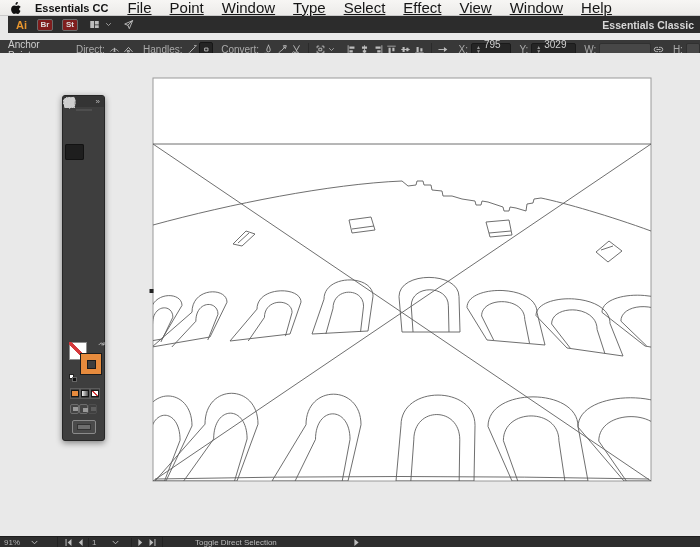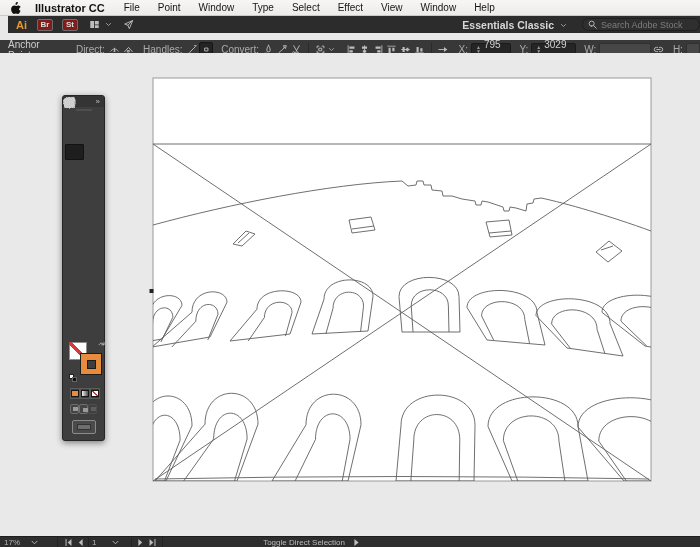--- a/index.html
+++ b/index.html
@@ -3,21 +3,21 @@
 <meta charset="utf-8">
 <style>
   html,body{margin:0;padding:0;background:#555;}
   *{box-sizing:border-box;font-family:"Liberation Sans",sans-serif;}
   .app{position:relative;width:700px;height:547px;overflow:hidden;background:#e9e9e9;}
 
   
   .menubar{position:absolute;left:0;top:0;width:700px;height:16px;background:linear-gradient(#f7f6f4,#ecebe9);display:flex;align-items:center;padding-left:10px;border-bottom:1px solid #c9c9c9;}
   .menubar .apple{width:11px;height:12px;margin-right:8px;display:flex;align-items:center;}
   .menubar .appname{font-size:11px;font-weight:bold;color:#111;margin:0 10px 0 6px;}
-  .menubar .mitem{font-size:10px;color:#151515;padding:0 9px;cursor:default;}
+  .menubar .mitem{font-size:15px;color:#151515;padding:0 9px;cursor:default;text-decoration:underline;}
 
   
   .appbar{position:absolute;left:8px;top:16px;width:700px;height:17px;background:#2c2c2c;display:flex;align-items:center;}
   .ai-logo{color:#e8962e;font-weight:bold;font-size:11px;margin:0 10px 0 8px;}
   .mini-btn{height:12px;min-width:16px;padding:0 2px;background:#7f1d1d;border:1px solid #6b6b6b;border-radius:2px;color:#ddd;font-size:8px;font-weight:bold;display:flex;align-items:center;justify-content:center;margin-right:9px;}
   .bar-ic{width:15px;height:13px;display:flex;align-items:center;justify-content:center;margin-right:2px;}
   .chev{width:9px;height:9px;display:flex;align-items:center;margin-right:8px;}
   .workspace{margin-left:auto;display:flex;align-items:center;color:#d8d8d8;font-size:10.5px;font-weight:bold;}
   .workspace .chev{margin:1px 0 0 5px;}
   .searchbox{width:118px;height:13px;background:#2f2f2f;border:1px solid #1e1e1e;border-radius:7px;display:flex;align-items:center;margin:0 8px 0 14px;padding:0 4px;}
@@ -79,35 +79,35 @@
   .screenmode .in{width:14px;height:6px;background:#6e6e6e;border:1px solid #333;}
 
   
   .statusbar{position:absolute;left:0;top:536px;width:700px;height:11px;background:#2e2e2e;border-top:1px solid #1e1e1e;display:flex;align-items:center;color:#b5b5b5;font-size:8px;}
   .sb-zoom{width:58px;height:11px;display:flex;align-items:center;padding:0 4px;border-right:1px solid #222;}
   .sb-zoom span{flex:1;}
   .sb-nav{display:flex;align-items:center;height:11px;border-right:1px solid #222;padding:0 4px;}
   .sb-nav .nbtn{width:12px;display:flex;justify-content:center;align-items:center;}
   .sb-abfield{width:44px;height:9px;display:flex;align-items:center;padding:0 3px;margin:0 2px;border-right:1px solid #222;border-left:1px solid #222;}
   .sb-abfield span{flex:1;}
-  .sb-status{margin-left:32px;width:150px;text-align:right;color:#bdbdbd;}
+  .sb-status{margin-left:32px;width:150px;text-align:left;color:#bdbdbd;}
   .sb-fly{margin-left:6px;display:flex;align-items:center;}
 </style>
 </head>
 <body>
 
 <div class="app">
 
   <div class="menubar">
     <span class="apple">
       <svg width="11" height="12" viewBox="0 0 13 15">
           <path fill="#111" d="M9.4.4c.1 1-.4 2-1.1 2.7-.8.7-1.7.6-1.8-.3-.1-.9.5-2 1.3-2.5.6-.4 1.5-.6 1.6.1zM11 9.3c0-1.5.8-2.6 1.9-3.2-.7-1-1.8-1.7-3-1.7-1 0-1.8.5-2.4.5-.6 0-1.5-.5-2.5-.5C3 4.4 1 6.2 1 9.1c0 2.9 2.1 5.9 3.6 5.9.8 0 1.4-.5 2.4-.5s1.5.5 2.4.5c1.6 0 3.2-2.9 3.2-4.2-1-.4-1.6-1.3-1.6-1.5z"></path>
         </svg>
     </span>
-    <span class="appname">Illustrator CC</span>
+    <span class="appname">Essentials CC</span>
     <span class="mitem">File</span>
     <span class="mitem">Point</span>
     <span class="mitem">Window</span>
     <span class="mitem">Type</span>
     <span class="mitem">Select</span>
     <span class="mitem">Effect</span>
     <span class="mitem">View</span>
     <span class="mitem">Window</span>
     <span class="mitem">Help</span>
   </div>
@@ -131,28 +131,20 @@
           <path d="M11 2L2 6l3.8 1.4L7.3 11zM11 2L5.8 7.4" fill="none" stroke="#bdbdbd" stroke-width="1.1" stroke-linecap="round" stroke-linejoin="round"></path>
         </svg>
       </span>
     <span class="workspace">
       <span>Essentials Classic</span>
       <span class="chev">
           <svg width="11" height="11" viewBox="0 0 13 13">
             <path d="M3.5 5l3 3 3-3" fill="none" stroke="#bdbdbd" stroke-width="1.1" stroke-linecap="round" stroke-linejoin="round"></path>
           </svg>
         </span>
-    </span>
-    <span class="searchbox">
-      <span style="display:flex;">
-          <svg width="11" height="11" viewBox="0 0 13 13">
-            <path d="M5.5 8.5a3 3 0 110-6 3 3 0 010 6zM7.7 7.7L11 11" fill="none" stroke="#bdbdbd" stroke-width="1.1" stroke-linecap="round" stroke-linejoin="round"></path>
-          </svg>
-        </span>
-      <input type="text" placeholder="Search Adobe Stock" style="">
     </span>
   </div>
 
   <div class="controlbar">
     <span class="cb-title">Anchor Point</span>
     <span class="cb-label">Direct:</span>
     <span class="cb-btn">
         <svg width="11" height="11" viewBox="0 0 13 13">
           <path d="M2 8.5c3-3.5 6-3.5 9 0M6.5 8.5V5M5.6 8.5h1.8" fill="none" stroke="#bdbdbd" stroke-width="1.1" stroke-linecap="round" stroke-linejoin="round"></path>
         </svg>
@@ -504,21 +496,21 @@
       </div>
 
       <div class="screenmode">
           <div class="in"></div>
         </div>
     </div>
   </div>
 
   <div class="statusbar">
     <div class="sb-zoom">
-      <span>17%</span>
+      <span>91%</span>
       <span style="display:flex;">
           <svg width="11" height="11" viewBox="0 0 13 13">
             <path d="M3.5 5l3 3 3-3" fill="none" stroke="#bdbdbd" stroke-width="1.1" stroke-linecap="round" stroke-linejoin="round"></path>
           </svg>
         </span>
     </div>
     <div class="sb-nav">
       <span class="nbtn">
           <svg width="11" height="11" viewBox="0 0 13 13">
             <path d="M3 2.5h1.2v8H3zM10 2.5L5.5 6.5 10 10.5z" fill="#bdbdbd"></path>

